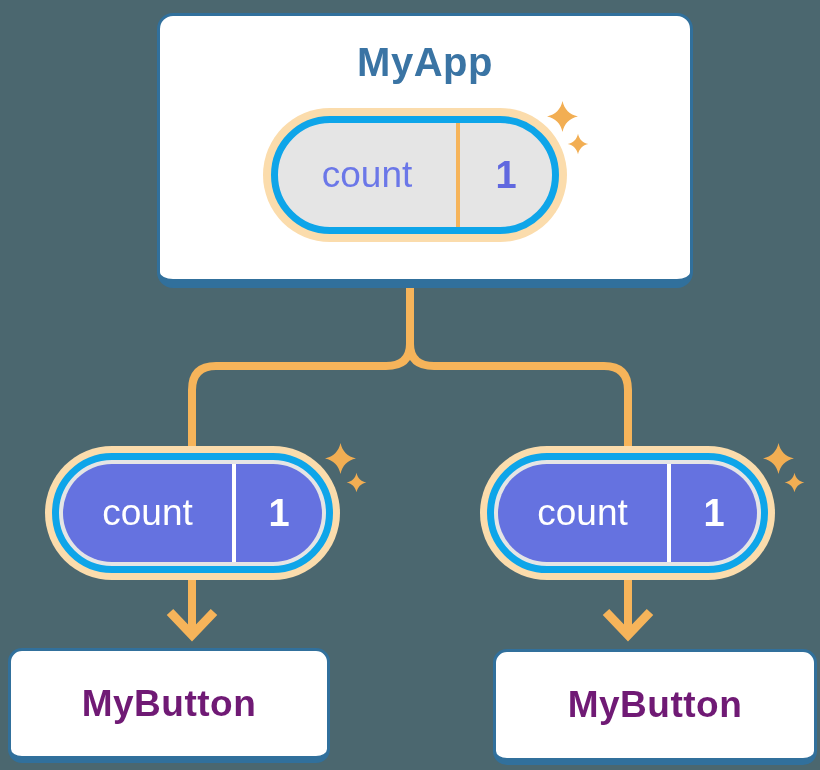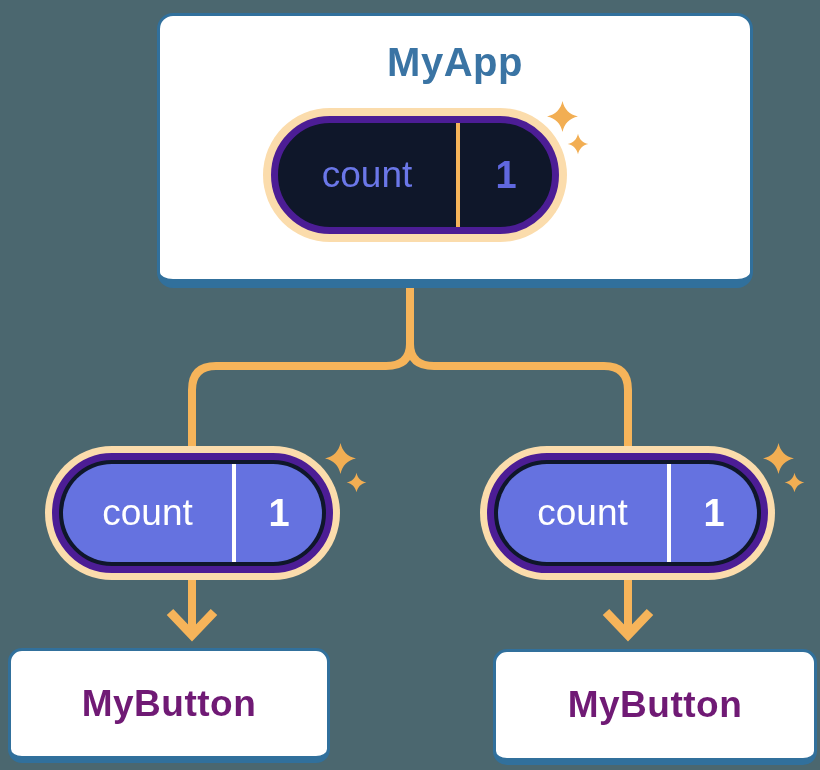--- a/index.html
+++ b/index.html
@@ -10,41 +10,41 @@
   
   #connector-svg{position:absolute;left:0;top:0;z-index:1;}
   .edge{fill:none;stroke:#F6B45A;stroke-width:8;}
   .arrowhead{fill:none;stroke:#F6B45A;stroke-width:9;stroke-linejoin:miter;}
   
   .card{
     position:absolute;background:#FFFFFF;box-sizing:border-box;
     border:3px solid #31709C;border-bottom-width:9px;border-radius:16px;
     z-index:2;
   }
-  .card.root{left:157px;top:13px;width:596px;height:275px;}
+  .card.root{left:157px;top:13px;width:536px;height:275px;}
   .card .card-title{
     display:block;text-align:center;margin-top:24px;
     font-size:40px;font-weight:700;color:#3A74A4;letter-spacing:.5px;
   }
   .card.leaf{
     border-bottom-width:7px;border-radius:14px;
     display:flex;align-items:center;justify-content:center;
     font-size:37px;font-weight:700;color:#701a75;letter-spacing:.5px;
   }
   .card.leaf.left{left:8px;top:648px;width:322px;height:115px;}
   .card.leaf.right{left:493px;top:649px;width:324px;height:116px;}
   
   .pill{position:absolute;z-index:3;}
   .pill-glow{
     width:100%;height:100%;box-sizing:border-box;background:#FBDCAC;
     border-radius:90px;padding:8px;
   }
   .pill-ring{
-    width:100%;height:100%;box-sizing:border-box;background:#0f172a;
-    border:7px solid #4c1d95;border-radius:80px;
+    width:100%;height:100%;box-sizing:border-box;background:#e5e5e5;
+    border:7px solid #0ea5e9;border-radius:80px;
     display:flex;align-items:stretch;overflow:hidden;text-align:right;
   }
   .pill-cell{display:flex;align-items:center;justify-content:center;}
   
   .pill.outline{left:103px;top:92px;width:304px;height:134px;}
   .pill.outline .pill-label{flex:1;font-size:37px;font-weight:500;color:#6B77E8;}
   .pill.outline .pill-divider{width:4px;background:#F6B45A;}
   .pill.outline .pill-value{width:92px;font-size:38px;font-weight:700;color:#6068DF;}
   
   .pill.filled{width:295px;height:134px;}

